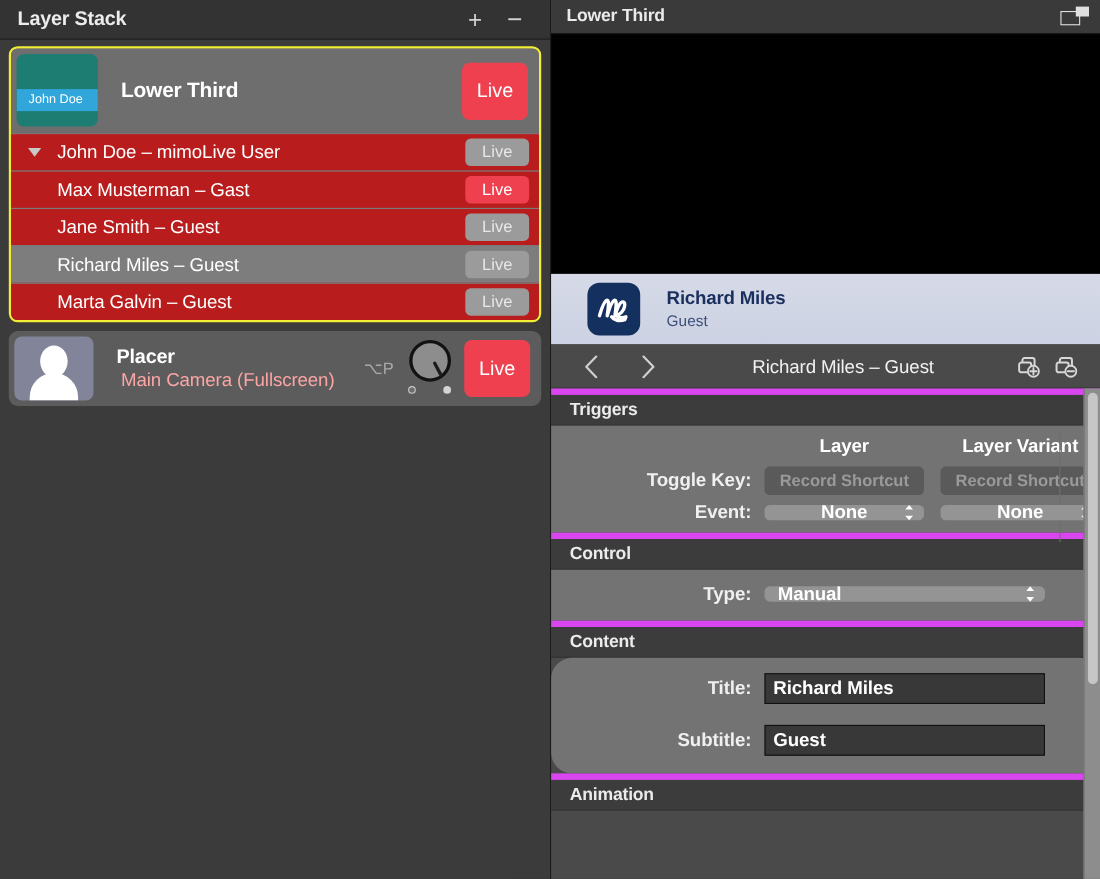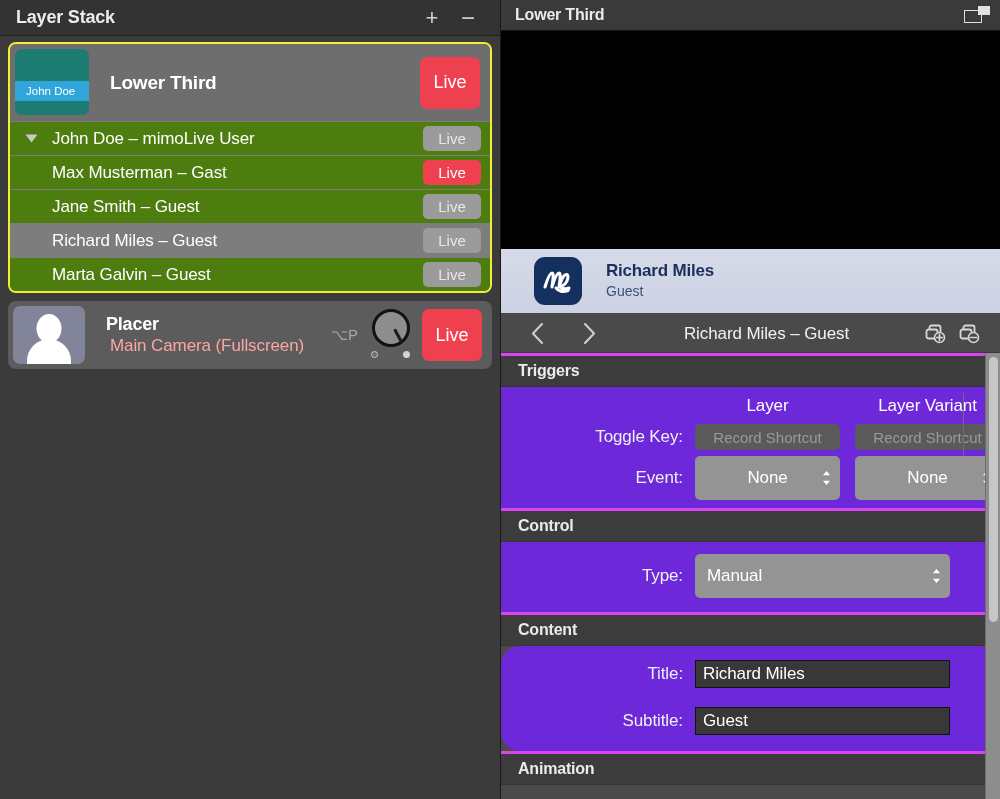--- a/index.html
+++ b/index.html
@@ -91,21 +91,21 @@
     align-self: center; margin-right: 10px;
     cursor: pointer; user-select: none;
     background: #ef4050;
   }
 
   
   .variant-row {
     display: flex; align-items: center;
     height: 34px;
     border-top: 1px solid #7c7c7c;
-    background: #4d7c0f;
+    background: #b91c1c;
     padding-left: 8px;
     position: relative;
   }
   .variant-row.selected { background: #7d7d7d; }
   .disclosure {
     width: 26px; flex: 0 0 26px;
     display: flex; align-items: center; justify-content: center;
     cursor: pointer; user-select: none;
   }
   .disclosure svg { display: block; }
@@ -269,27 +269,27 @@
     width: 34px; height: 28px; position: relative; cursor: pointer;
     display: flex; align-items: center; justify-content: center;
   }
 
   
   .section-head {
     height: 34px; flex: 0 0 34px;
     background: #3c3c3c;
     display: flex; align-items: center;
     padding-left: 17px;
-    border-top: 3px solid #d946ef;
+    border-top: 6px solid #d946ef;
     border-bottom: 1px solid #343434;
   }
   .section-head .t {
     font-size: 16px; font-weight: bold; color: #ebebeb; letter-spacing: -0.2px;
   }
-  .section-body { background: #6d28d9; padding: 6px 0 8px 0; position: relative; }
+  .section-body { background: #737373; padding: 6px 0 8px 0; position: relative; font-weight: bold; }
 
   
   .trig-cols {
     display: flex; padding-left: 194px; padding-top: 3px; padding-bottom: 2px;
   }
   .trig-col-head {
     font-size: 17px; color: #ffffff; text-align: center;
     letter-spacing: -0.1px;
   }
   .col-a { width: 155px; }
@@ -306,21 +306,21 @@
     font-size: 17px; color: #f0f0f0; letter-spacing: -0.1px;
   }
   .record-shortcut {
     width: 155px; height: 26px;
     background: #5a5a5a; border-radius: 5px;
     display: flex; align-items: center; justify-content: center;
     font-size: 15px; color: #9a9a9a;
     cursor: pointer; user-select: none;
   }
   .popup {
-    height: 44px; border-radius: 5px;
+    height: 14px; border-radius: 5px;
     background: #949494;
     display: flex; align-items: center;
     position: relative; cursor: pointer; user-select: none;
     color: #ffffff;
   }
   .popup.small { width: 155px; justify-content: center; }
   .popup .plabel { font-size: 17px; letter-spacing: -0.1px; }
   .popup .stepper {
     position: absolute; right: 9px; top: 50%; transform: translateY(-50%);
     display: flex; flex-direction: column; align-items: center; gap: 2px;

